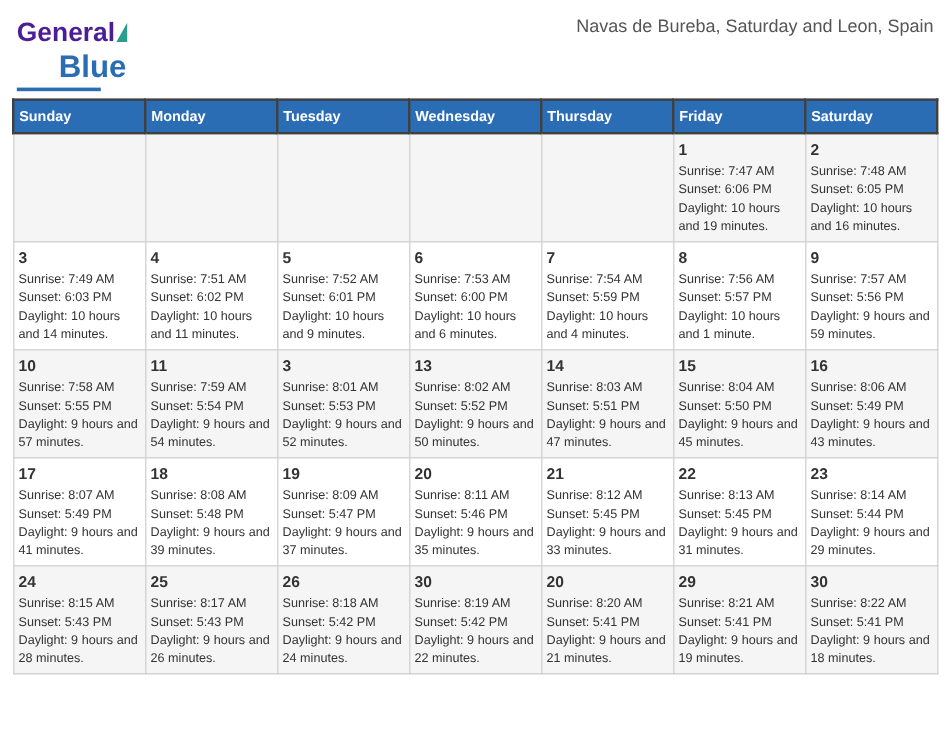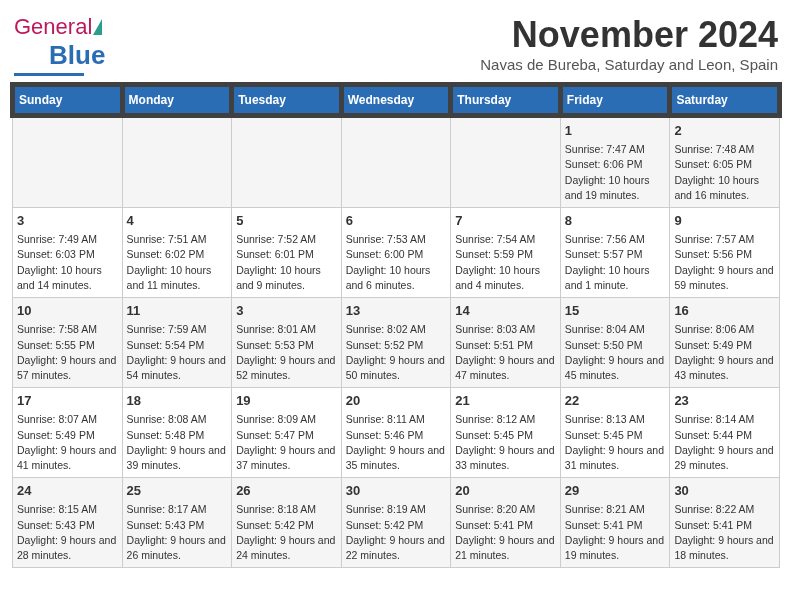--- a/index.html
+++ b/index.html
@@ -47,21 +47,21 @@
       border-collapse: collapse;
       font-size: 11px;
     }
     thead tr th {
       background-color: #2a6db5;
       color: #fff;
       padding: 6px 4px;
       text-align: left;
       font-size: 12px;
       font-weight: bold;
-      border: 5px solid #404040;
+      border: 2px solid #404040;
     }
     tbody tr td {
       border: 1px solid #ccc;
       vertical-align: top;
       padding: 4px;
       min-height: 70px;
       height: 80px;
       width: 14.28%;
       color: #333;
       line-height: 1.4;
@@ -86,30 +86,29 @@
     .empty-cell {
       background-color: #f5f5f5;
     }
   </style>
 </head>
 <body>
 
 <div class="header-area">
   <div class="logo">
     <div style="display:flex;align-items:center;">
-      <span class="logo-general" style="font-size:22px;font-weight:normal;color:#be185d;text-align:right;">General</span>
+      <span class="logo-general" style="font-size:22px;font-weight:bold;color:#4c1d95;text-align:right;">General</span>
       <span style="width:0;height:0;border-left:9px solid transparent;border-bottom:16px solid #2a9d8f;display:inline-block;margin:0 1px;vertical-align:middle;"></span>
     </div>
     <div style="display:flex;align-items:center;">
       <span class="logo-blue" style="font-size:26px;font-weight:bold;color:#2a6db5;margin-left:35px;">Blue</span>
     </div>
     <div class="logo-line"></div>
   </div>
   <div class="title-area">
-    <div class="month-title">November 2024</div>
     <div class="location-title">Navas de Bureba, Saturday and Leon, Spain</div>
   </div>
 </div>
 
 <table>
   <thead>
     <tr id="header-row">
     <th>Sunday</th>
         <th>Monday</th>
         <th>Tuesday</th>

